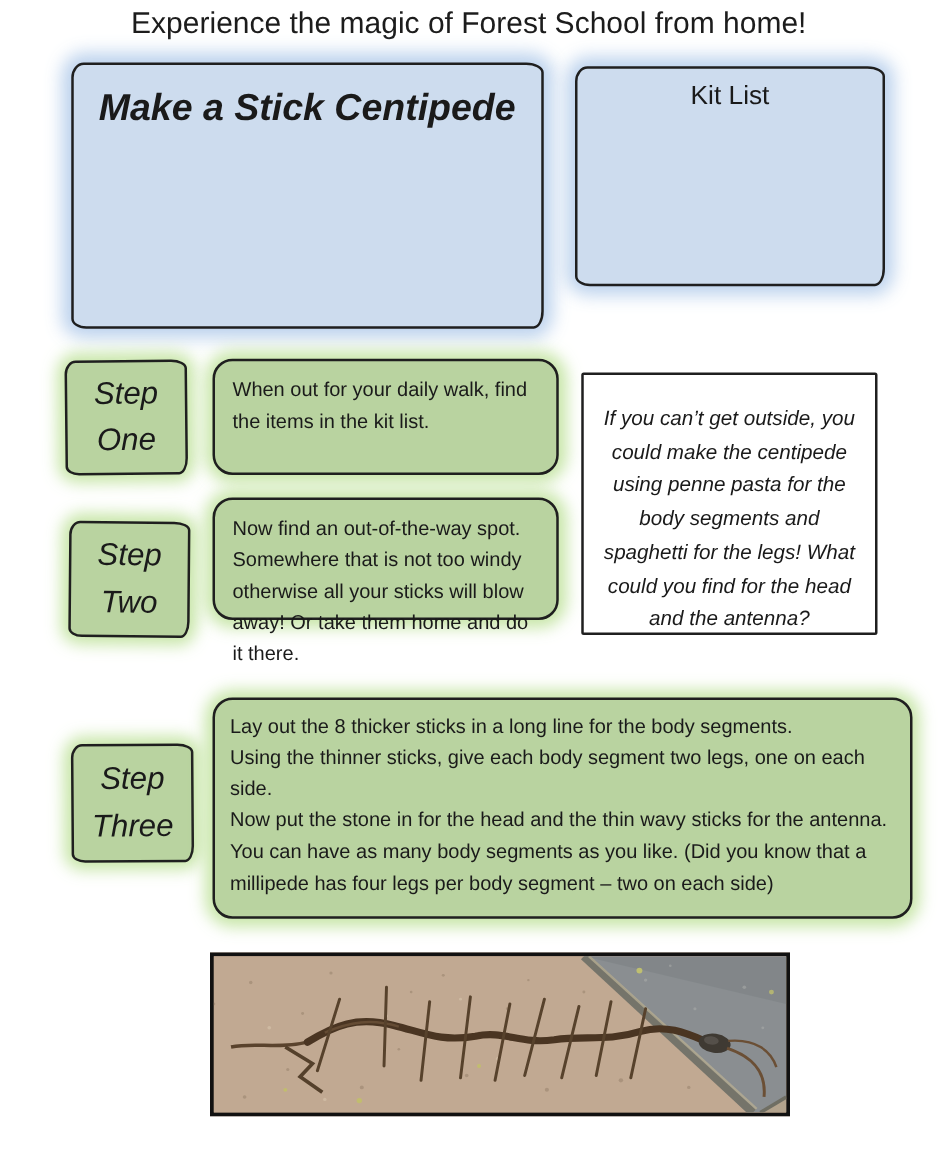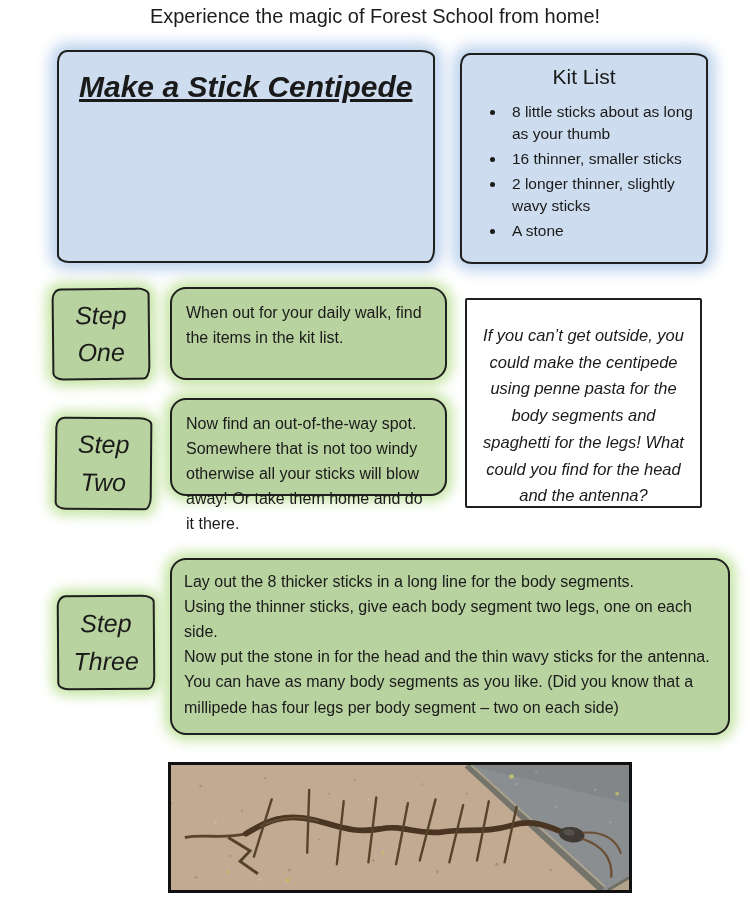--- a/index.html
+++ b/index.html
@@ -3,21 +3,21 @@
 <meta charset="utf-8">
 <style>
   * { margin:0; padding:0; box-sizing:border-box; }
   html,body { background:#ffffff; }
   body {
     width:750px; height:923px; position:relative; overflow:hidden;
     font-family:"Liberation Sans", sans-serif; color:#1a1a1a;
   }
   .page-title {
     position:absolute; top:5px; left:0; width:750px;
-    text-align:center; font-size:20px; font-weight:400; color:#1c1c1c;
+    text-align:center; font-size:24px; font-weight:400; color:#1c1c1c;
   }
   
   .hd-box {
     position:absolute; border:2.5px solid #1f1f1f;
   }
   .blue {
     background:#cddcee;
     border-radius:10px 14px 8px 12px / 12px 8px 14px 8px;
     box-shadow:0 0 14px 7px rgba(176,202,234,0.85);
   }
@@ -26,27 +26,27 @@
     border-radius:9px 13px 7px 11px / 11px 7px 13px 7px;
     box-shadow:0 0 12px 6px rgba(186,224,148,0.8);
   }
   .white-box {
     background:#ffffff;
     border:2.5px solid #1f1f1f;
     border-radius:2px;
   }
 
   .intro-box { left:57px; top:50px; width:378px; height:213px; padding:14px 18px; }
-  .intro-heading { font-size:30px; font-weight:700; font-style:italic; margin:4px 0 14px 2px;text-decoration:underline; }
+  .intro-heading { font-size:30px; font-weight:700; font-style:italic; margin:4px 0 14px 2px; }
   .intro-body {
     font-style:italic; font-size:19px; line-height:1.62; text-align:center;
     padding:0 6px;
   }
 
-  .kit-box { left:460px; top:53px; width:248px; height:211px; padding:10px 8px 8px 8px; }
+  .kit-box { left:460px; top:53px; width:248px; height:176px; padding:10px 8px 8px 8px; }
   .kit-heading { text-align:center; font-size:21px; font-weight:400; margin-bottom:12px; }
   .kit-list { list-style:disc; padding-left:36px; font-size:15.5px; line-height:1.42; }
   .kit-list li { margin-bottom:3px; padding-left:6px; }
 
   .step-label {
     display:flex; flex-direction:column; align-items:center; justify-content:center;
     font-style:italic; font-size:25px; line-height:1.5; text-align:center;
   }
   .step1-label { left:52px;  top:288px; width:98px;  height:92px; transform:rotate(-0.6deg); }
   .step2-label { left:55px;  top:417px; width:97px;  height:93px; transform:rotate(0.5deg); }
@@ -80,26 +80,20 @@
 <body>
 
 <div class="page-title">Experience the magic of Forest School from home!</div>
 
 <div class="hd-box blue intro-box">
   <div class="intro-heading">Make a Stick Centipede</div>
 </div>
 
 <div class="hd-box blue kit-box">
   <div class="kit-heading">Kit List</div>
-  <ul class="kit-list">
-    <li>8 little sticks about as long as your thumb</li>
-    <li>16 thinner, smaller sticks</li>
-    <li>2 longer thinner, slightly wavy sticks</li>
-    <li>A stone</li>
-  </ul>
 </div>
 
 <div class="hd-box green step-label step1-label">
   <span>Step</span>
   <span>One</span>
 </div>
 <div class="hd-box green step-text step1-text">When out for your daily walk, find the items in the kit list.</div>
 
 <div class="hd-box green step-label step2-label">
   <span>Step</span>

